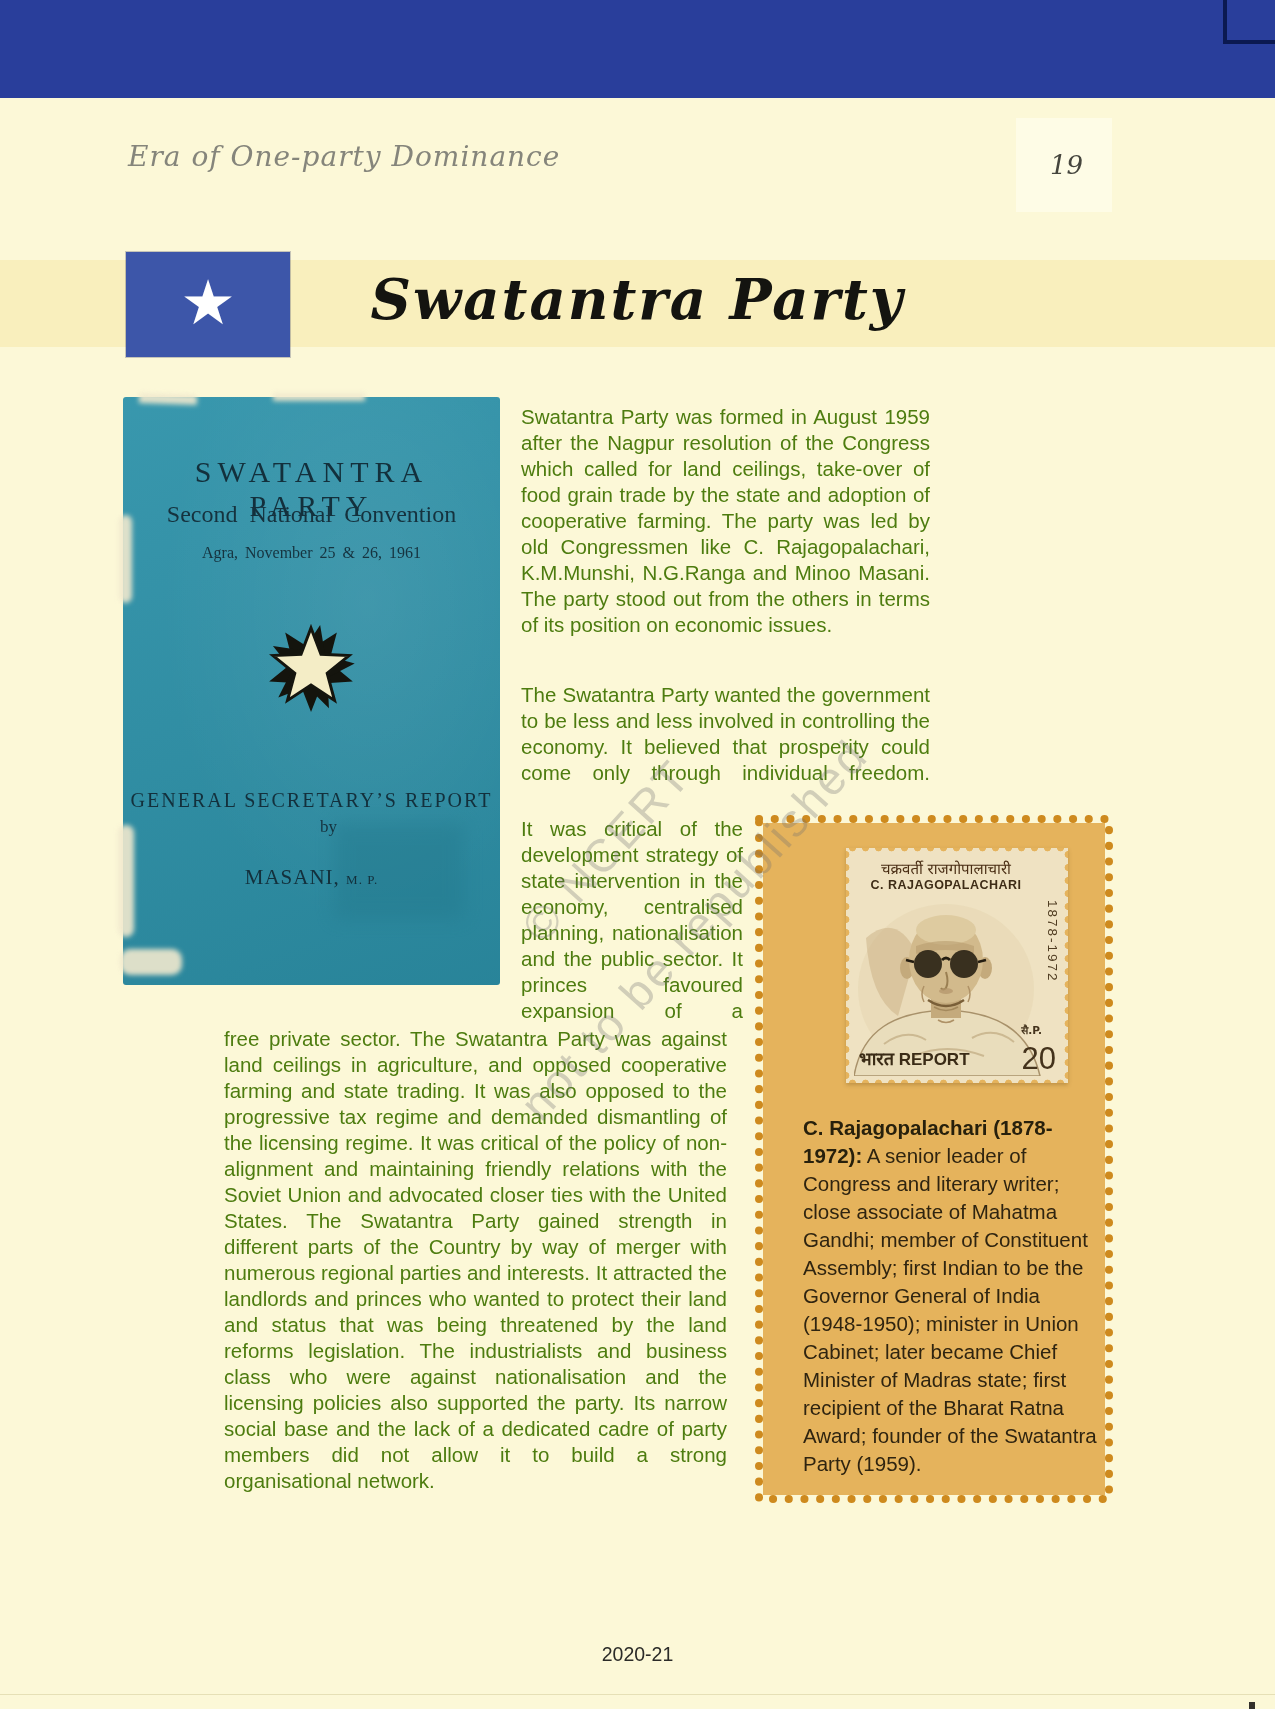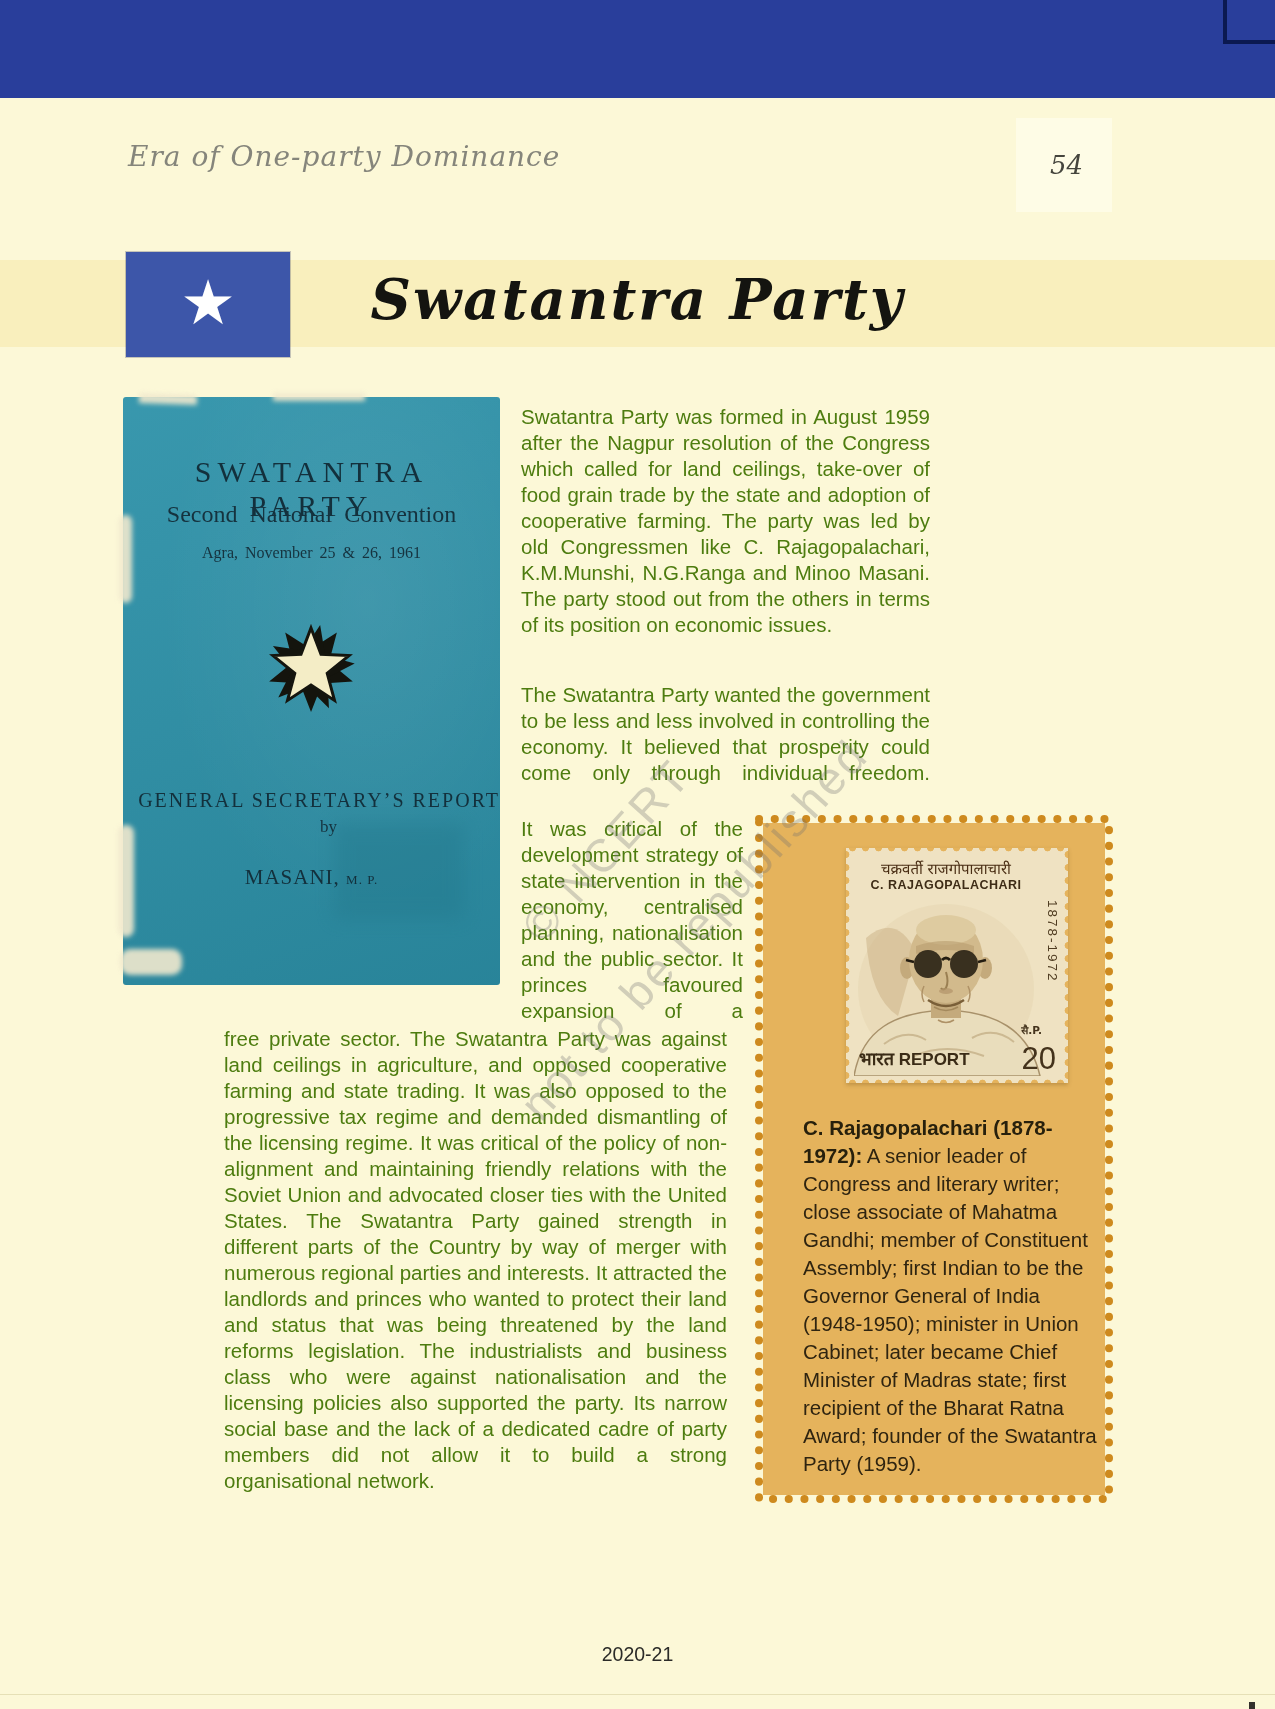--- a/index.html
+++ b/index.html
@@ -29,21 +29,21 @@
   .wear.w1{left:16px;top:-3px;width:58px;height:10px;transform:rotate(2deg);}
   .wear.w2{left:150px;top:-4px;width:92px;height:8px;}
   .wear.w3{left:-4px;top:118px;width:13px;height:88px;border-radius:8px;}
   .wear.w4{left:-5px;top:428px;width:16px;height:112px;border-radius:8px;}
   .wear.w5{left:-3px;top:552px;width:62px;height:26px;border-radius:10px;}
   .cover .smudge{position:absolute;right:36px;bottom:66px;width:130px;height:96px;background:#23798D;opacity:.45;filter:blur(9px);}
   .cover-title{position:absolute;left:0;top:58px;width:100%;text-align:center;font-family:"Liberation Serif",serif;font-size:30px;color:#13303C;letter-spacing:6px;word-spacing:16px;}
   .cover-subtitle{position:absolute;left:0;top:104px;width:100%;text-align:center;font-family:"Liberation Serif",serif;font-size:24px;color:#15323E;word-spacing:6px;}
   .cover-event{position:absolute;left:0;top:147px;width:100%;text-align:center;font-family:"Liberation Serif",serif;font-size:16px;color:#16333F;word-spacing:3px;}
   .cover-star{position:absolute;left:133px;top:216px;width:110px;height:110px;}
-  .cover-report{position:absolute;left:0;top:392px;width:100%;text-align:right;font-family:"Liberation Serif",serif;font-size:20px;color:#13303C;letter-spacing:2px;}
+  .cover-report{position:absolute;left:0;top:392px;width:100%;text-align:center;font-family:"Liberation Serif",serif;font-size:20px;color:#13303C;letter-spacing:2px;}
   .cover-by{position:absolute;left:0;top:420px;width:100%;text-align:center;font-family:"Liberation Serif",serif;font-size:17px;color:#16333F;margin-left:17px;}
   .cover-author{position:absolute;left:0;top:468px;width:100%;text-align:center;font-family:"Liberation Serif",serif;font-size:21px;color:#13303C;letter-spacing:1px;}
   .cover-author .suffix{font-size:13px;letter-spacing:1px;}
 
   
   .seg{position:absolute;font-size:20.5px;line-height:26px;color:#4d7c0f;text-align:justify;}
   .seg-a{left:521px;top:404px;width:409px;}
   .seg-b{left:521px;top:682px;width:409px;text-align-last:justify;}
   .seg-c{left:521px;top:816px;width:222px;text-align-last:justify;}
   .seg-d{left:224px;top:1026px;width:503px;}
@@ -88,21 +88,21 @@
 <body>
 
 <div class="page">
 
   <div class="top-band">
     <div class="corner-frame"></div>
   </div>
 
   <div class="pagenum-glow"></div>
   <div class="chapter-title">Era of One-party Dominance</div>
-  <div class="page-number">54</div>
+  <div class="page-number">19</div>
 
   <div class="banner-strip"></div>
   <div class="banner-title">Swatantra Party</div>
 
   <div class="party-flag">
     <span class="flag-star">★</span>
   </div>
 
   <div class="cover">
     <span class="wear w1"></span>

